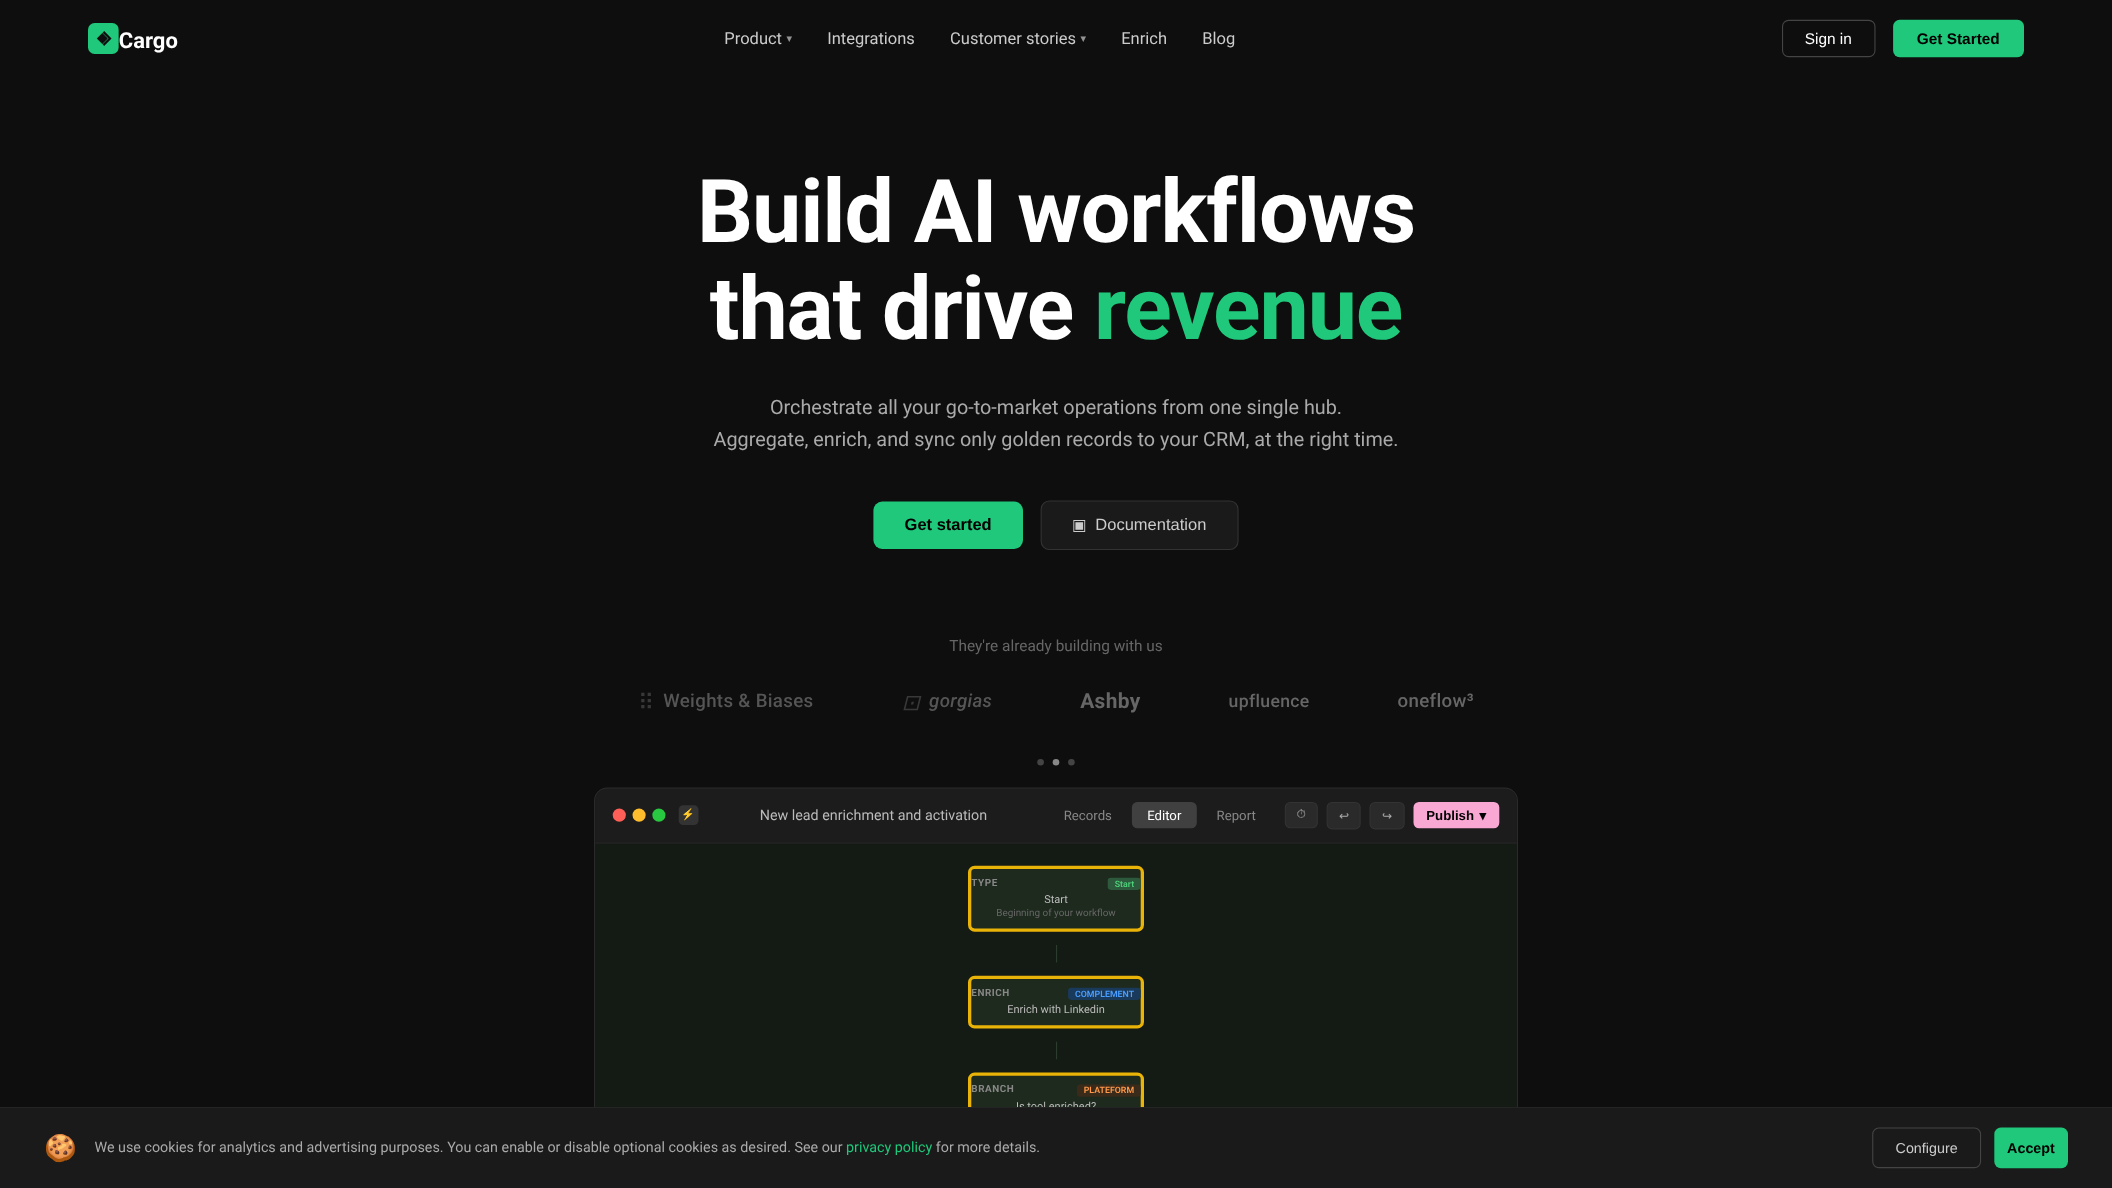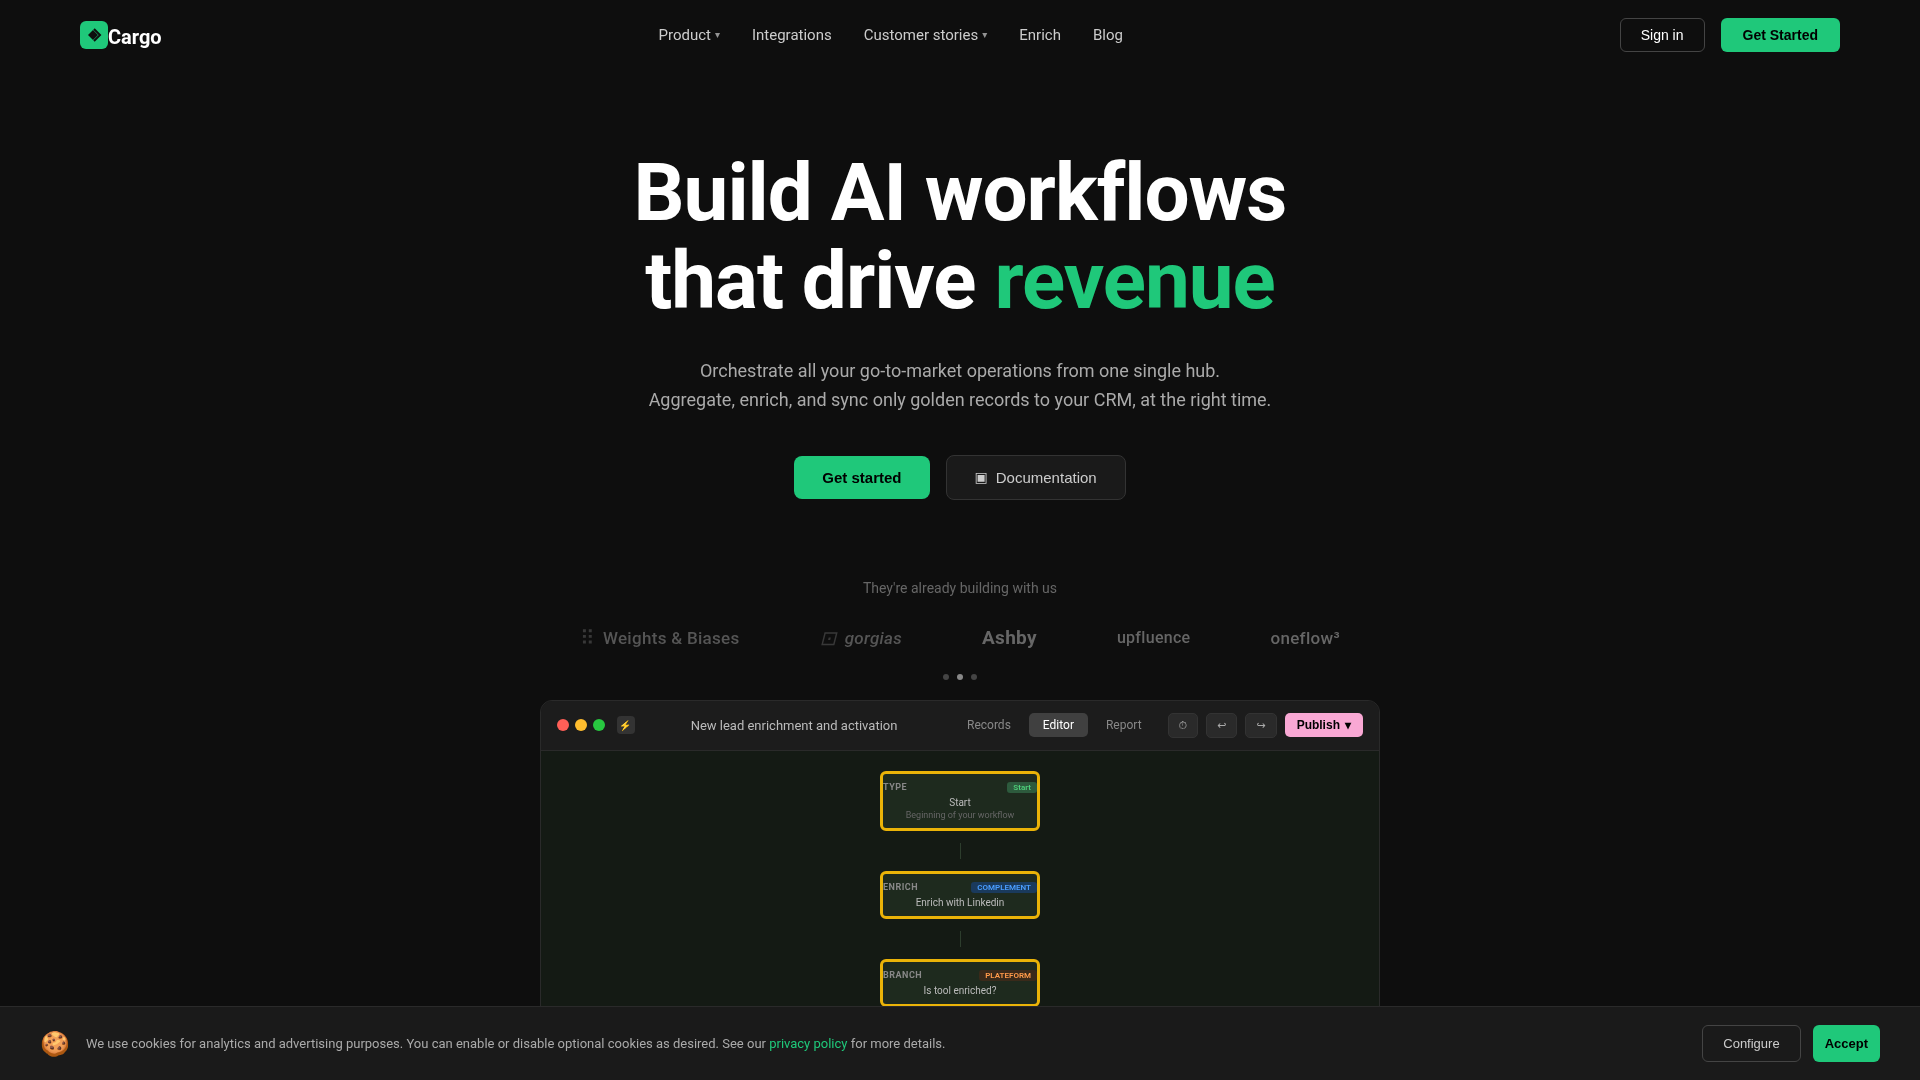--- a/index.html
+++ b/index.html
@@ -130,21 +130,21 @@
       align-items: center;
       gap: 8px;
     }
     .doc-icon {
       font-size: 14px;
     }
 
     
     .logos-section {
       text-align: center;
-      margin-bottom: 24px;
+      margin-bottom: 40px;
     }
     .logos-label {
       color: #666;
       font-size: 14px;
       margin-bottom: 30px;
     }
     .logos-row {
       display: flex;
       align-items: center;
       justify-content: center;

